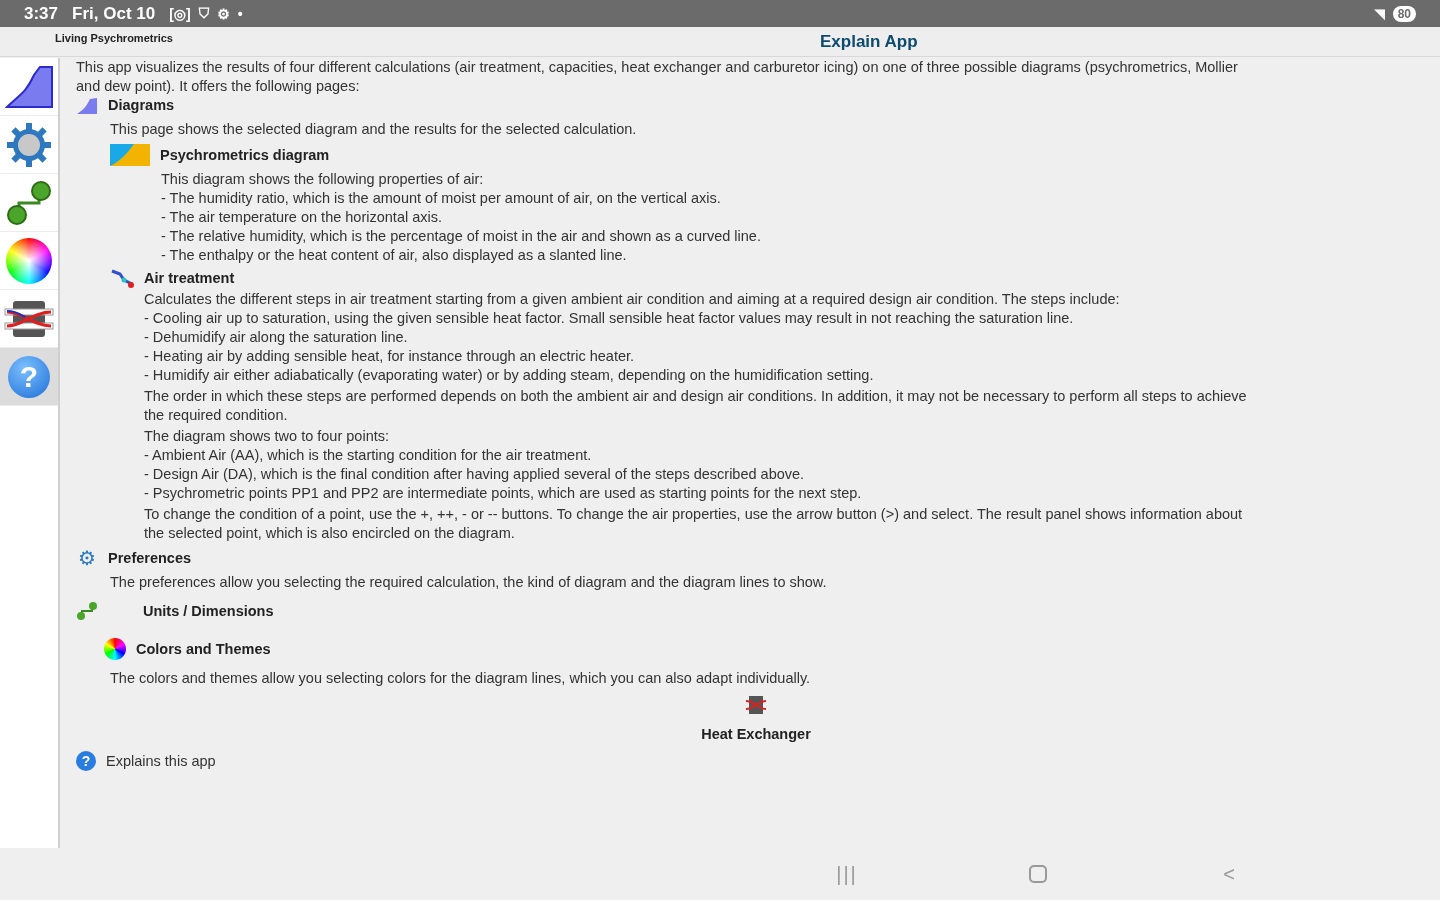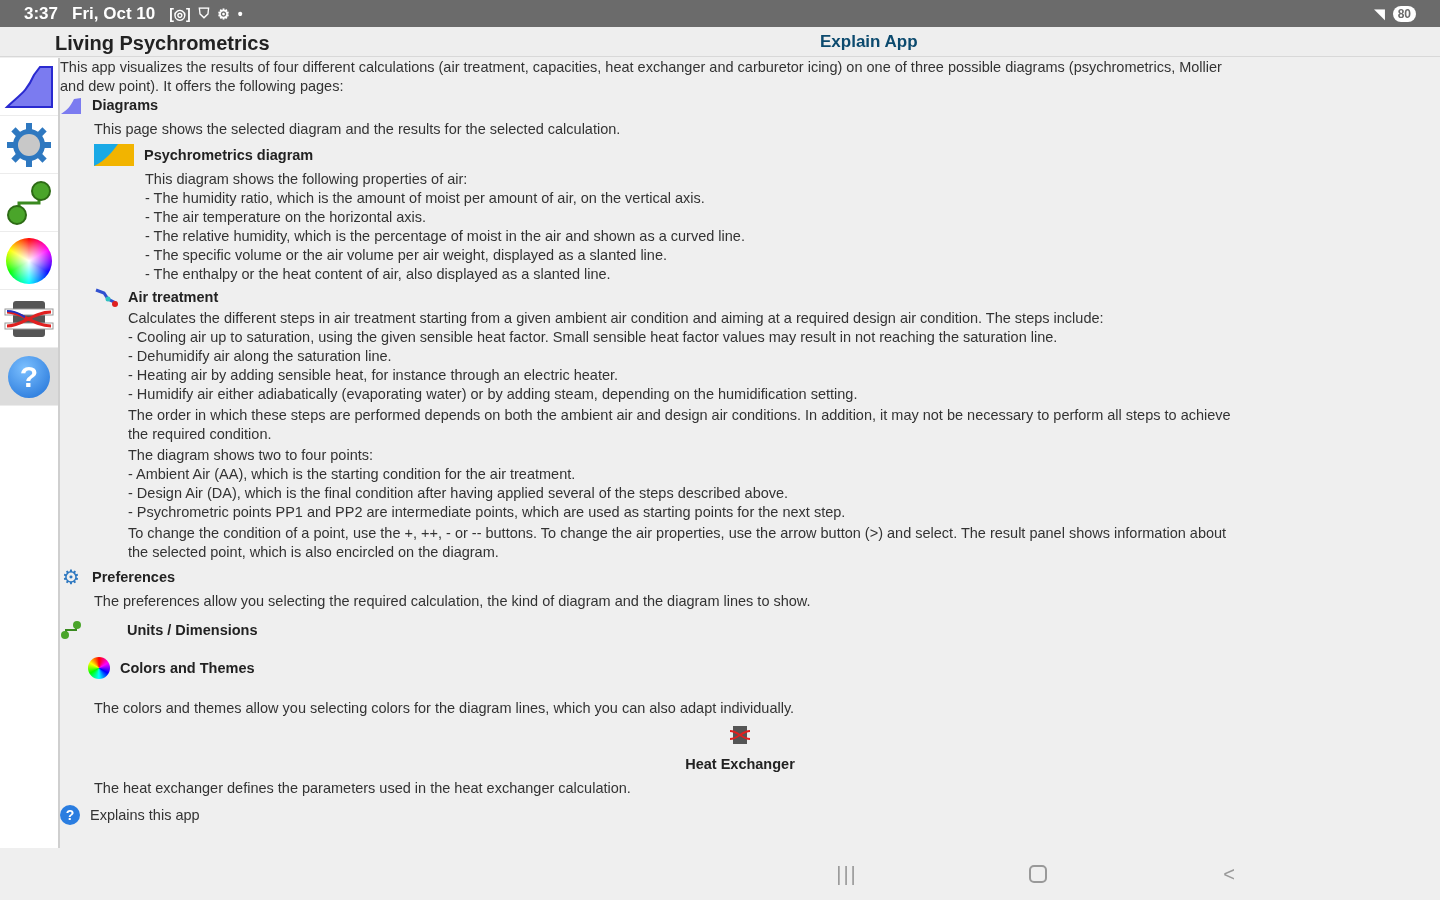--- a/index.html
+++ b/index.html
@@ -3,26 +3,26 @@
 <meta charset="utf-8">
 <style>
   * { box-sizing: border-box; margin: 0; padding: 0; }
   html, body { width: 1440px; height: 900px; overflow: hidden; background: #efefef; font-family: "Liberation Sans", sans-serif; color: #222; }
   .statusbar { position: absolute; left: 0; top: 0; width: 1440px; height: 27px; background: #6b6b6b; color: #fff; display: flex; align-items: center; padding: 0 24px; font-size: 17px; font-weight: bold; }
   .statusbar .sb-left { display: flex; align-items: center; gap: 14px; }
   .statusbar .sb-icons { display: flex; gap: 8px; font-size: 14px; align-items: center; }
   .statusbar .sb-right { margin-left: auto; display: flex; align-items: center; gap: 8px; }
   .battery { background: #fff; color: #6b6b6b; border-radius: 9px; padding: 0 5px; font-size: 12px; height: 16px; line-height: 16px; }
   .titlebar { position: absolute; left: 0; top: 27px; width: 1440px; height: 30px; background: #eeeeee; border-bottom: 1px solid #d8d8d8; }
-  .app-title { position: absolute; left: 55px; top: 5px; font-size: 20px; font-weight: bold; color: #222; }
+  .app-title { position: absolute; left: 55px; top: 5px; font-size: 11px; font-weight: bold; color: #222; }
   .page-title { position: absolute; left: 820px; top: 5px; font-size: 17px; font-weight: bold; color: #0c4a6e; }
   .sidebar { position: absolute; left: 0; top: 58px; width: 60px; height: 790px; background: #ffffff; border-right: 2px solid #cfcfcf; }
   .side-item { width: 58px; height: 58px; display: flex; align-items: center; justify-content: center; border-bottom: 1px solid #ececec; cursor: pointer; }
   .side-item.active { background: #dcdcdc; }
-  .content { position: absolute; left: 60px; top: 58px; width: 1360px; height: 790px; font-size: 14.5px; line-height: 19px; color: #333; }
+  .content { position: absolute; left: 76px; top: 58px; width: 1360px; height: 790px; font-size: 14.5px; line-height: 19px; color: #333; }
   .content p { margin: 0; }
   .row { display: flex; align-items: center; gap: 10px; }
   .h { font-weight: bold; color: #222; }
   .ind1 { padding-left: 34px; }
   .ind2 { padding-left: 85px; }
   .ind3 { padding-left: 68px; }
   .navbar { position: absolute; left: 0; top: 848px; width: 1440px; height: 52px; background: #efefef; }
   .nav-btn { position: absolute; top: 14px; width: 30px; height: 24px; display: flex; align-items: center; justify-content: center; color: #999; font-size: 20px; cursor: pointer; }
 </style>
 </head>
@@ -116,21 +116,20 @@
         <rect width="40" height="22" fill="#f2b400"></rect>
         <path d="M0 0 L24 0 C18 8 12 16 0 22 Z" fill="#19a9e6"></path>
       </svg>
     <span class="h">Psychrometrics diagram</span>
   </div>
   <div class="ind2" style="margin-top:4px;">
     <p>This diagram shows the following properties of air:</p>
     <p>- The humidity ratio, which is the amount of moist per amount of air, on the vertical axis.</p>
     <p>- The air temperature on the horizontal axis.</p>
     <p>- The relative humidity, which is the percentage of moist in the air and shown as a curved line.</p>
-    <p>- The specific volume or the air volume per air weight, displayed as a slanted line.</p>
     <p>- The enthalpy or the heat content of air, also displayed as a slanted line.</p>
   </div>
 
   <div class="row ind1" style="margin-top:3px;">
     <svg width="24" height="20" viewBox="0 0 24 20">
         <path d="M2 3 L10 6 L14 12 L22 16" stroke="#3050d0" stroke-width="3" fill="none"></path>
         <circle cx="14" cy="12" r="2.5" fill="#30c0c0"></circle>
         <circle cx="21" cy="17" r="3" fill="#e02020"></circle>
       </svg>
     <span class="h">Air treatment</span>
@@ -163,31 +162,30 @@
         <circle cx="17" cy="5" r="4" fill="#4aa52a"></circle>
         <circle cx="5" cy="15" r="4" fill="#4aa52a"></circle>
       </svg>
     <span class="h">Units / Dimensions</span>
   </div>
 
   <div class="row" style="margin-top:17px;padding-left:28px;">
     <div style="width:22px;height:22px;border-radius:50%;background:conic-gradient(#ff0000,#ff00ff,#0000ff,#00ffff,#00ff00,#ffff00,#ff0000);"></div>
     <span class="h">Colors and Themes</span>
   </div>
-  <p class="ind1" style="margin-top:20px;">The colors and themes allow you selecting colors for the diagram lines, which you can also adapt individually.</p>
+  <p class="ind1" style="margin-top:9px;">The colors and themes allow you selecting colors for the diagram lines, which you can also adapt individually.</p>
 
   <div class="row" style="margin-top:7px;flex-direction:column;">
     <svg width="22" height="20" viewBox="0 0 22 20">
         <rect x="4" y="1" width="14" height="18" fill="#555"></rect>
         <path d="M1 6 C9 6 13 14 21 14" stroke="#e02020" stroke-width="2" fill="none"></path>
         <path d="M1 14 C9 14 13 6 21 6" stroke="#e02020" stroke-width="2" fill="none"></path>
       </svg>
     <span class="h">Heat Exchanger</span>
   </div>
-  <p class="ind1" style="margin-top:5px;">The heat exchanger defines the parameters  used in the heat exchanger calculation.</p>
 
   <div class="row" style="margin-top:7px;">
     <div style="width:20px;height:20px;border-radius:50%;background:#2a7de0;color:#fff;font-size:14px;font-weight:bold;display:flex;align-items:center;justify-content:center;">?</div>
     <span>Explains this app</span>
   </div>
 </div>
 
 <div class="navbar">
   <div class="nav-btn" style="left:832px;">
     <span style="letter-spacing:2px;">|||</span>

